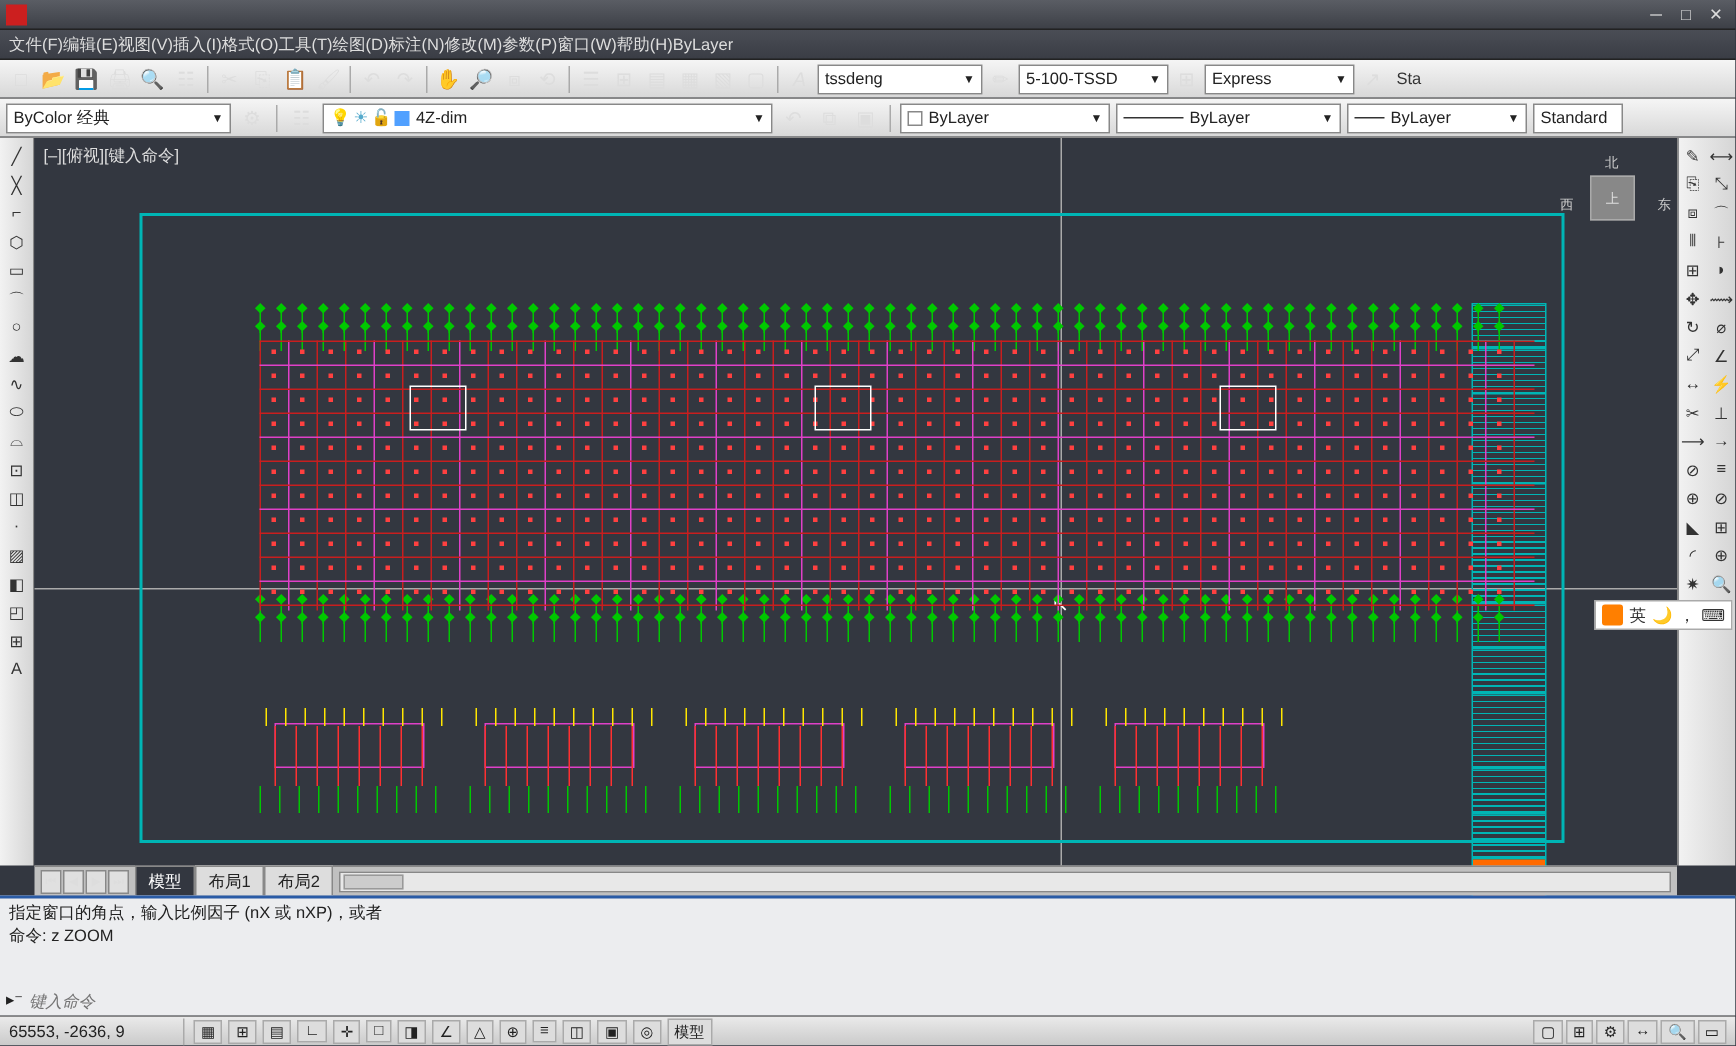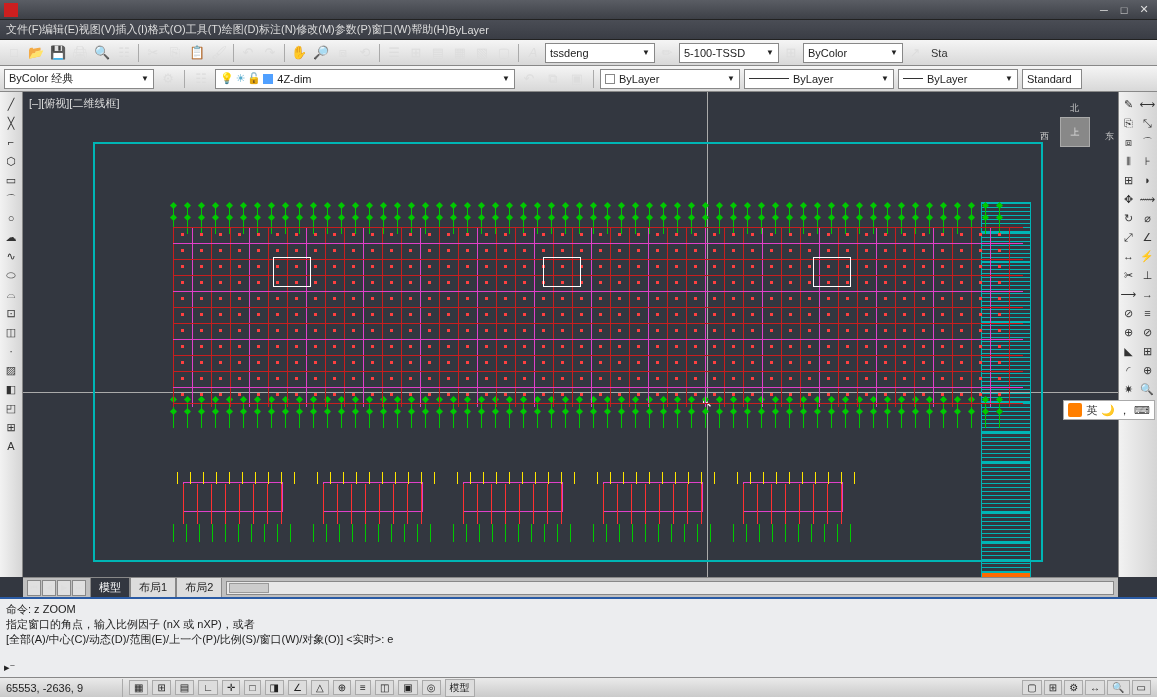--- a/index.html
+++ b/index.html
@@ -121,21 +121,21 @@
     <span>tssdeng</span>
       <span class="arrow">▼</span>
   </div>
   <div class="tb-btn">✏</div>
   <div class="drop" style="width:100px;">
     <span>5-100-TSSD</span>
       <span class="arrow">▼</span>
   </div>
   <div class="tb-btn">⊞</div>
   <div class="drop" style="width:100px;">
-    <span>ByColor</span>
+    <span>Express</span>
       <span class="arrow">▼</span>
   </div>
   <div class="tb-btn">↗</div>
   <span style="color:#333;margin-left:4px;">Sta</span>
 </div>
 
 <div class="toolbar2">
   <div class="drop" style="width:150px;">
     <span>ByColor 经典</span>
       <span class="arrow">▼</span>
@@ -231,21 +231,21 @@
     <div class="tool-ico">≡</div>
     <div class="tool-ico">⊘</div>
     <div class="tool-ico">⊞</div>
     <div class="tool-ico">⊕</div>
     <div class="tool-ico">🔍</div>
   </div>
 </div>
 
 <div class="workarea">
   <div class="canvas">
-    <div class="view-label">[–][俯视][二维线框]</div>
+    <div class="view-label">[–][俯视][键入命令]</div>
     <div class="crosshair-v"></div>
     <div class="crosshair-h"></div>
     <div style="position:absolute;left:678px;top:302px;font-size:14px;color:#fff;">↖</div>
 
     <div class="viewcube">
       <div class="vc-face">上</div>
       <div class="vc-lbl" style="left:30px;top:0;">北</div>
       <div class="vc-lbl" style="right:-4px;top:28px;">东</div>
       <div class="vc-lbl" style="left:0;top:28px;">西</div>
     </div>
@@ -1248,25 +1248,25 @@
   </div>
   <div class="tab active">模型</div>
   <div class="tab">布局1</div>
   <div class="tab">布局2</div>
   <div class="scroll-area">
       <div class="scroll-thumb"></div>
     </div>
 </div>
 
 <div class="cmdline">
+  <div>指定窗口的角点，输入比例因子 (nX 或 nXP)，或者</div>
   <div>命令: z ZOOM</div>
-  <div>指定窗口的角点，输入比例因子 (nX 或 nXP)，或者</div>
-  <div>[全部(A)/中心(C)/动态(D)/范围(E)/上一个(P)/比例(S)/窗口(W)/对象(O)] &lt;实时&gt;: e</div>
   <div style="position:absolute;left:4px;bottom:2px;right:4px;display:flex;align-items:center;">
     <span style="margin-right:4px;">▸⁻</span>
+    <input style="flex: 1 1 0%; border: none; background: transparent; font-style: italic; color: rgb(136, 136, 136); outline: none;" placeholder="键入命令">
   </div>
 </div>
 
 <div class="statusbar">
   <div class="coords">65553, -2636, 9</div>
   <div class="tb-sep"></div>
   <div class="sb-btn">▦</div>
   <div class="sb-btn">⊞</div>
   <div class="sb-btn">▤</div>
   <div class="sb-btn">∟</div>

